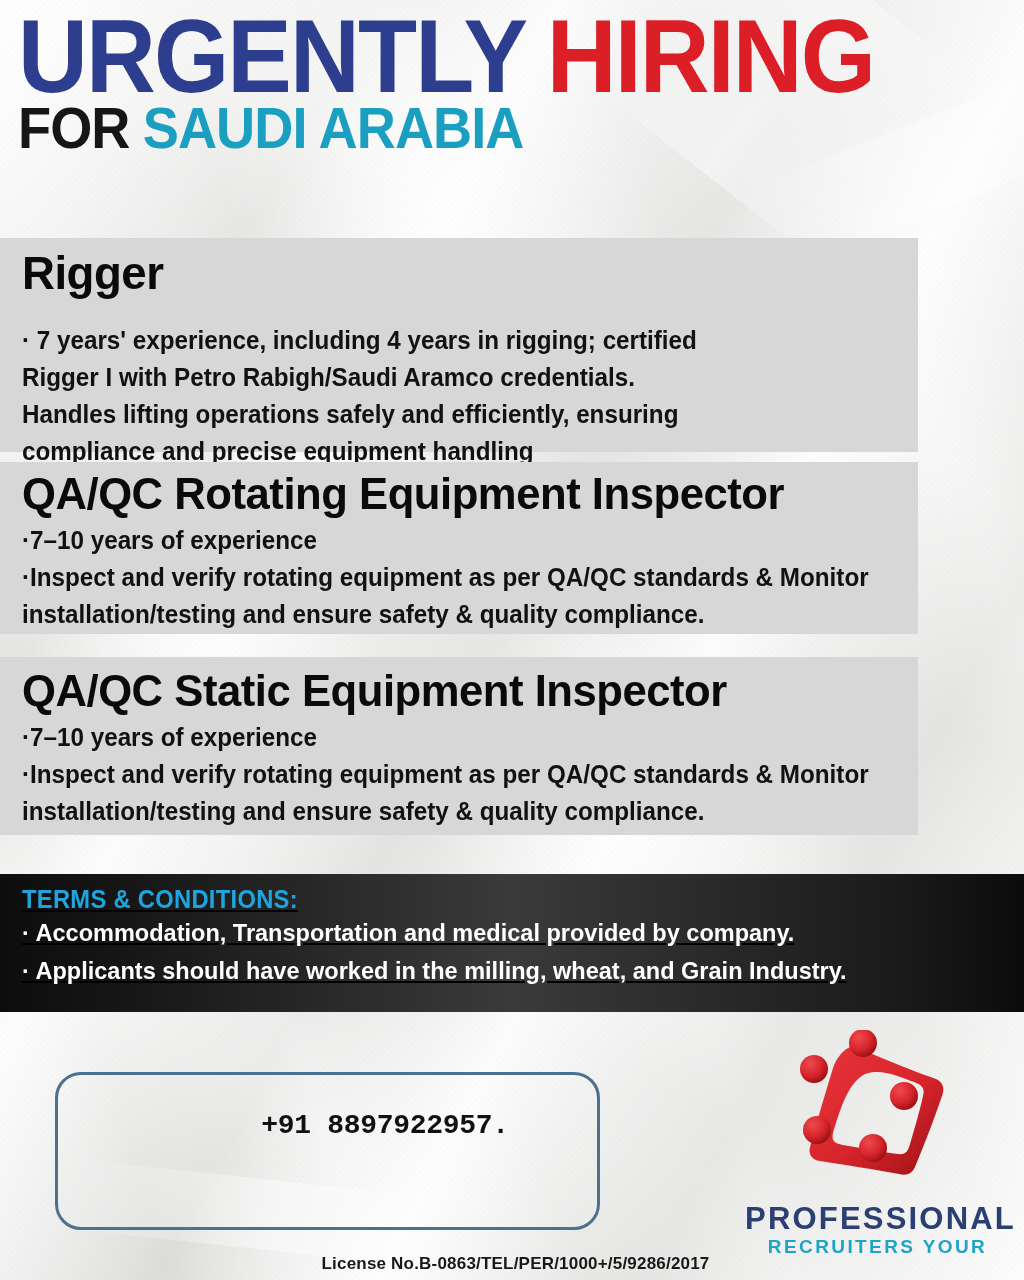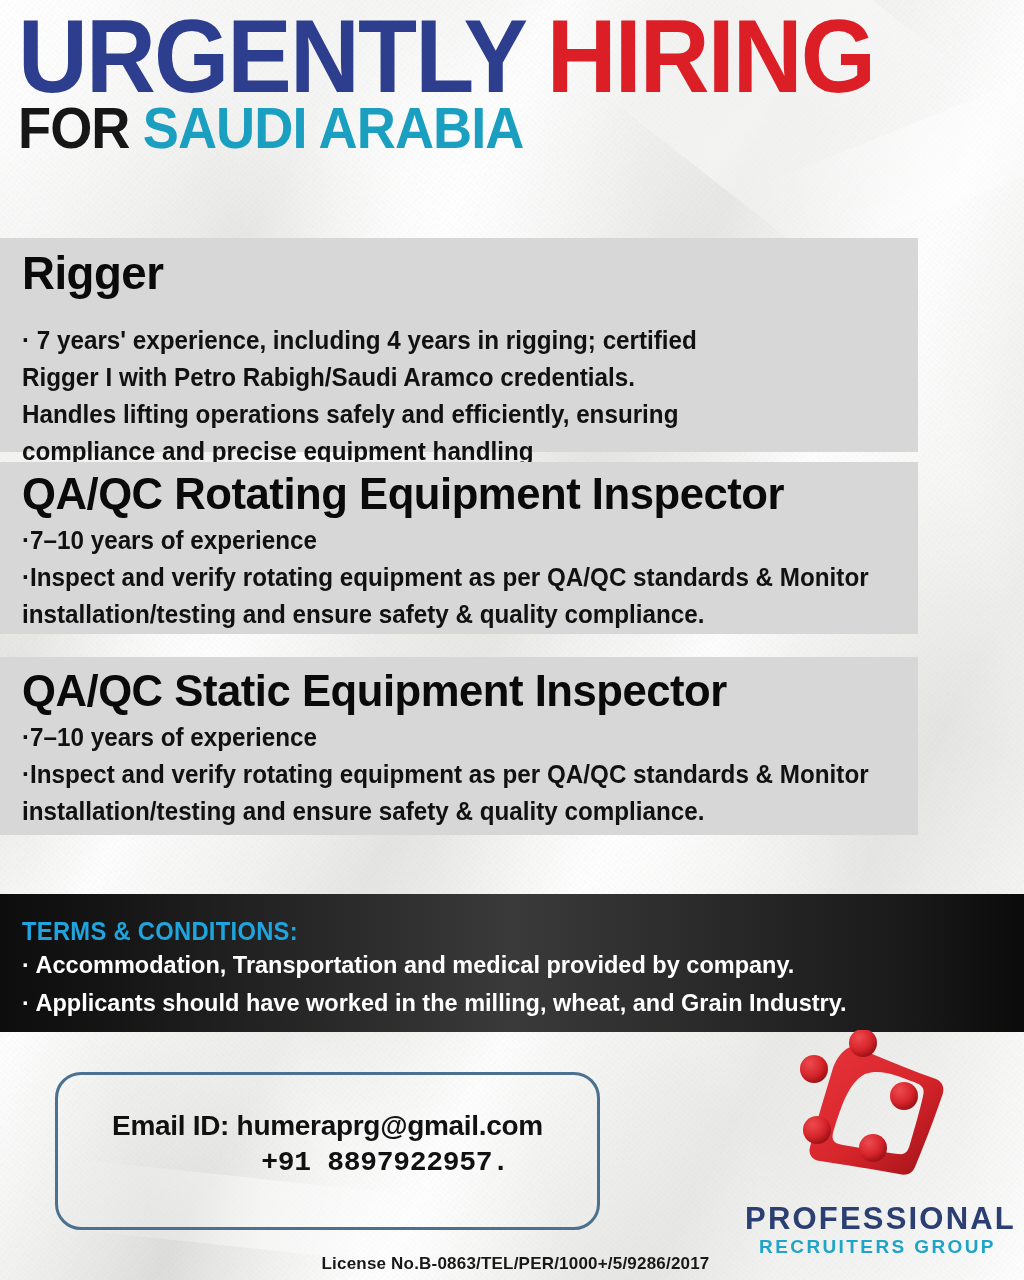--- a/index.html
+++ b/index.html
@@ -121,26 +121,27 @@
   #band-2 .job-lines { margin-top: 4px; }
 
   #band-3 { top: 657px; height: 178px; }
   #band-3 .job-title { font-size: 45px; line-height: 48px; padding-top: 10px; }
   #band-3 .job-lines { margin-top: 4px; }
 
   
   #terms {
     position: absolute;
     left: 0;
-    top: 894px;
+    top: 874px;
     width: 1024px;
     height: 138px;
     box-sizing: border-box;
-    padding: 22px 22px 0 22px;
+    padding: 10px 22px 0 22px;
     background: linear-gradient(90deg, #0d0d0d 0%, #161616 12%, #3a3a3a 50%, #1a1a1a 88%, #0b0b0b 100%);
+    text-decoration: underline;
   }
   .terms-title {
     font-family: "Liberation Sans Narrow", "Liberation Sans", sans-serif;
     font-weight: bold;
     font-size: 25px;
     line-height: 30px;
     color: #1FA4DE;
     letter-spacing: 0.3px;
     transform: scaleX(0.95);
     transform-origin: left top;
@@ -314,21 +315,20 @@
   <div id="terms">
     <div class="terms-title">TERMS &amp; CONDITIONS:</div>
     <div class="terms-line">· Accommodation, Transportation and medical provided by company.</div>
     <div class="terms-line">· Applicants should have worked in the milling, wheat, and Grain Industry.</div>
   </div>
 
   <div id="contact-box"></div>
 
 
   <div class="contact-lines">
-    <div class="contact-line">Email ID: humeraprg@gmail.com</div>
     <div class="contact-line indent">+91 8897922957.</div>
   </div>
 
   <div id="logo">
     <div id="logo-mark">
       <svg viewBox="0 0 200 170" width="200" height="170" xmlns="http://www.w3.org/2000/svg" aria-hidden="true">
         <defs>
           <linearGradient id="redg" x1="0" y1="0" x2="1" y2="1">
             <stop offset="0%" stop-color="#E8353B"></stop>
             <stop offset="55%" stop-color="#D6252B"></stop>
@@ -345,18 +345,18 @@
                  M92 44 C76 53 70 72 62 96 C58 108 58 113 70 115 C90 118 109 122 125 124 C133 125 135 121 137 114 C142 97 147 80 150 66 C152 58 149 55 141 52 C126 46 107 38 92 44 Z" fill="url(#redg)" fill-rule="evenodd"></path>
 
         <circle cx="90" cy="13" r="14" fill="url(#dotg)"></circle>
         <circle cx="41" cy="39" r="14" fill="url(#dotg)"></circle>
         <circle cx="131" cy="66" r="14" fill="url(#dotg)"></circle>
         <circle cx="44" cy="100" r="14" fill="url(#dotg)"></circle>
         <circle cx="100" cy="118" r="14" fill="url(#dotg)"></circle>
       </svg>
     </div>
     <div class="logo-name">PROFESSIONAL</div>
-    <div class="logo-sub">RECRUITERS GROUP</div>
+    <div class="logo-sub">RECRUITERS YOUR</div>
   </div>
 
   <div id="license">License No.B-0863/TEL/PER/1000+/5/9286/2017</div>
 
 </div>
 
 </body></html>

